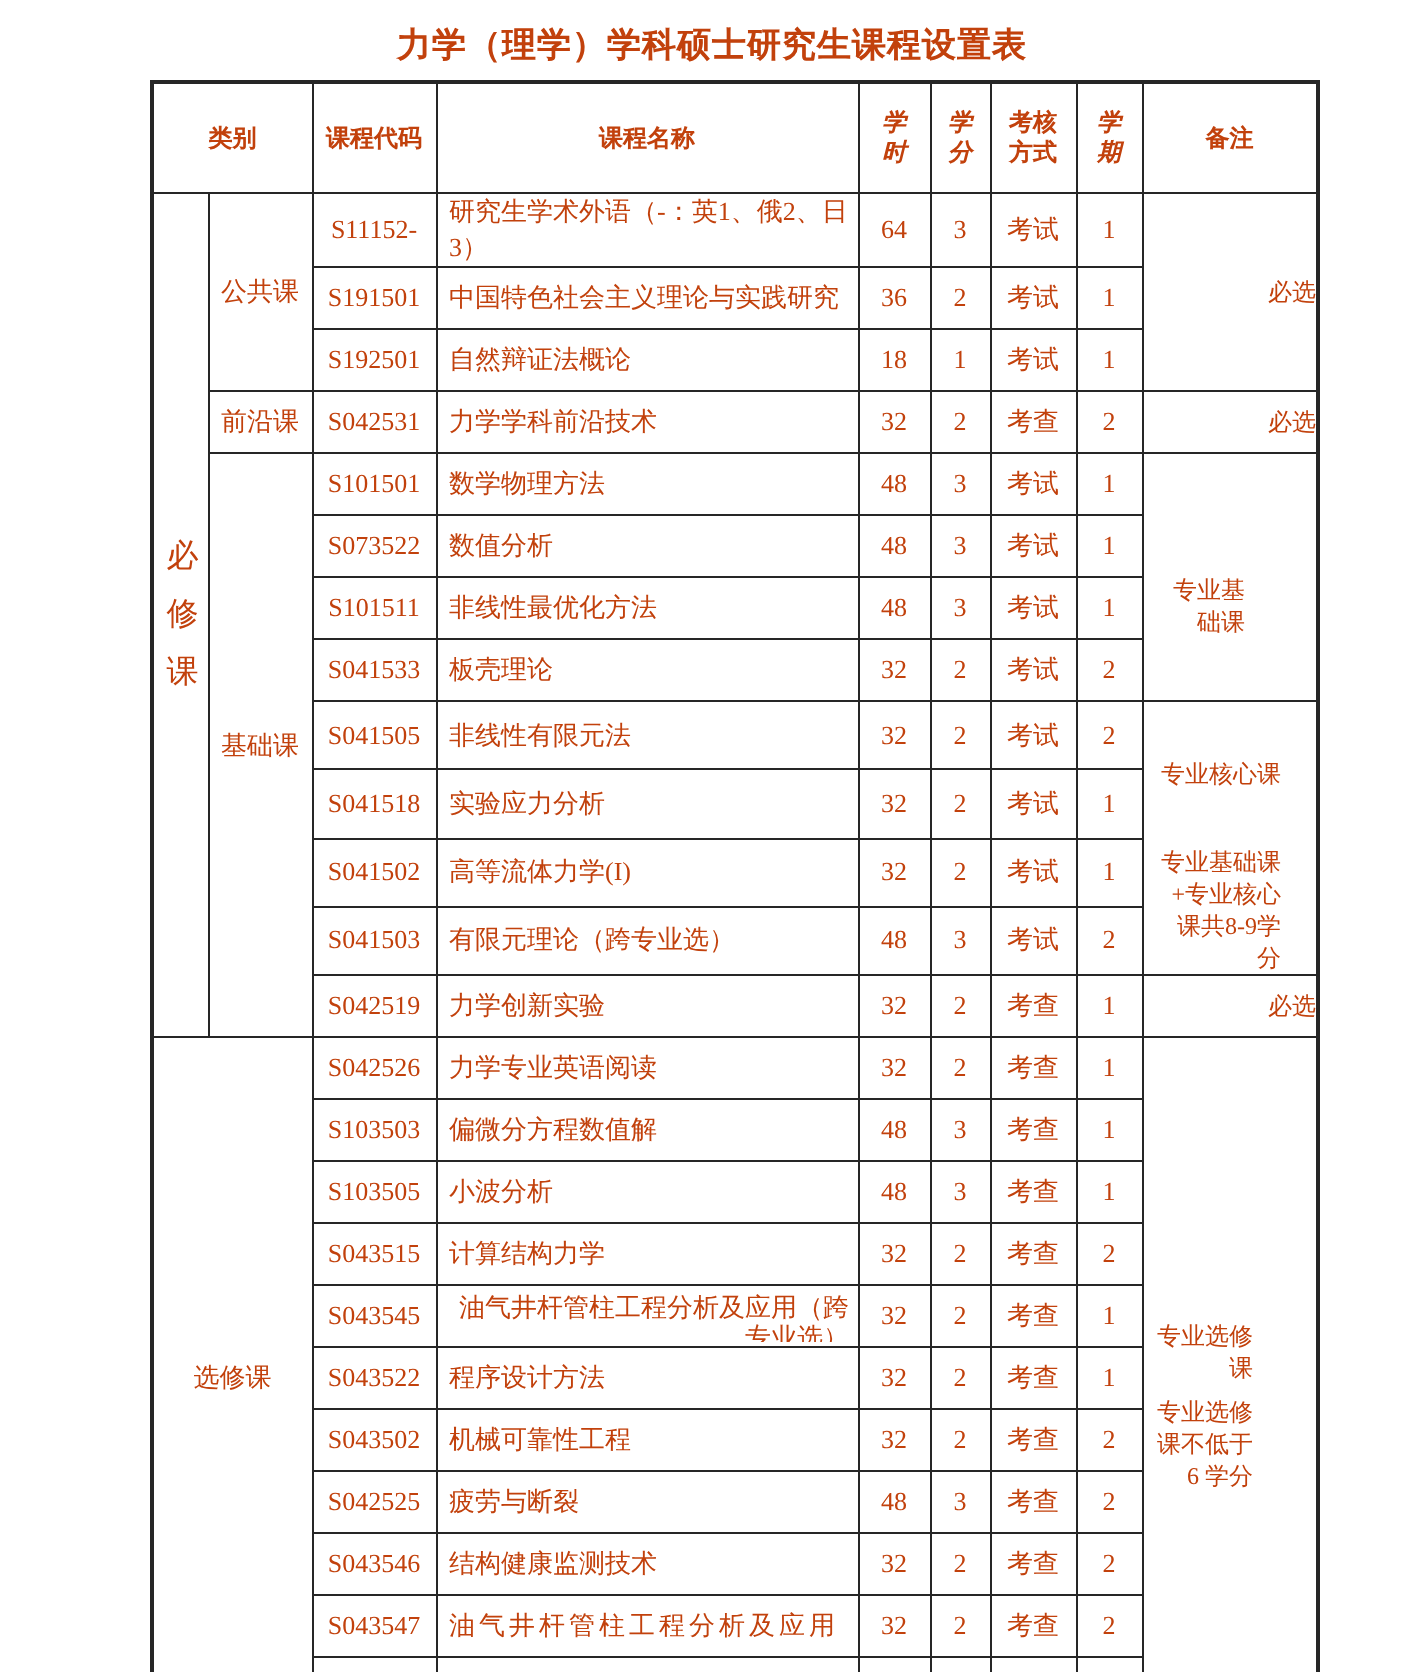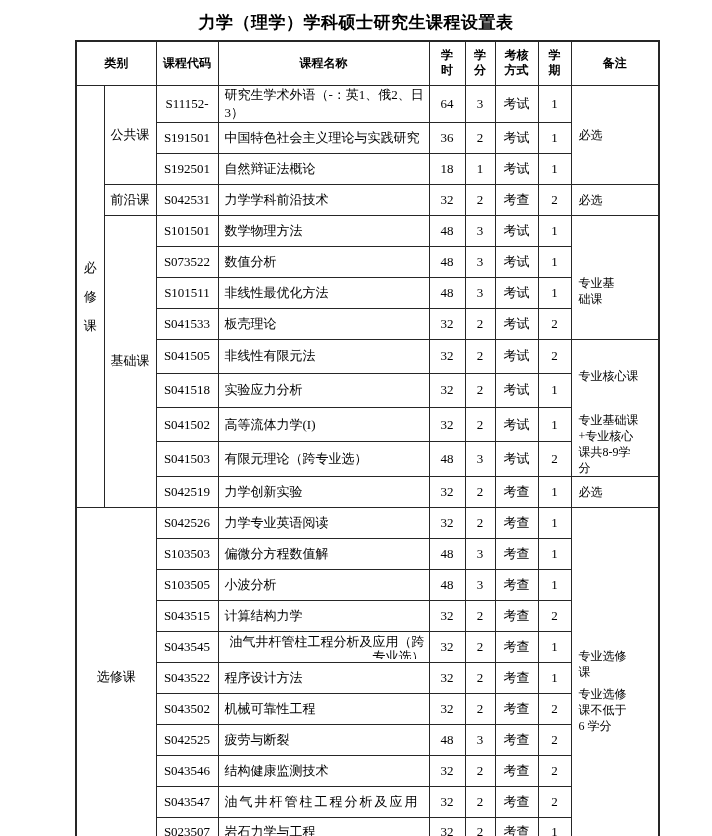--- a/index.html
+++ b/index.html
@@ -1,19 +1,19 @@
 <!DOCTYPE html>
 <html><head>
 <meta charset="utf-8">
 <style>
   html,body{margin:0;padding:0;background:#e8e8e8;}
   .page{
     width:712px;height:836px;background:#ffffff;margin:0 auto;
     box-sizing:border-box;position:relative;
-    font-family:"Liberation Serif","DejaVu Serif",serif;color:#000000;
+    font-family:"Liberation Serif","DejaVu Serif",serif;color:#c2410c;
   }
   .title{
     padding-top:11px;text-align:center;
     font-family:"Liberation Sans","DejaVu Sans",sans-serif;
     font-weight:bold;font-size:17px;letter-spacing:0.5px;
   }
   table.course{
     border-collapse:collapse;table-layout:fixed;
     margin:6px 0 0 75px;border:2px solid #262626;
   }
@@ -21,24 +21,24 @@
     border:1px solid #262626;text-align:center;vertical-align:middle;
     font-size:13px;padding:0;overflow:hidden;
   }
   .course th{
     font-family:"Liberation Sans","DejaVu Sans",sans-serif;
     font-weight:bold;font-size:12px;line-height:15px;
   }
   thead tr{height:44px;}
   tbody tr{height:31px;}
   td.name{text-align:left;padding:0 4px 0 6px;font-family:Liberation Serif, serif;}
-  .hwrap{width:14px;margin:0 auto;word-break:break-all;}     
+  .hwrap{width:14px;margin:12px auto;word-break:break-all;font-style:italic;}     
   .h2wrap{width:26px;margin:0 auto;word-break:break-all;}    
-  .vtext{width:14px;margin:0 auto;word-break:break-all;line-height:29px;font-size:13px;}
-  td.note{text-align:left;padding-left:7px;font-size:12px;line-height:16px;}
+  .vtext{width:14px;margin:0 auto;word-break:break-all;line-height:29px;font-size:16px;}
+  td.note{text-align:right;padding-left:7px;font-size:12px;line-height:16px;}
   .nblock{word-break:break-all;margin-top:28px;}
   .w-basic{width:44px;}
   .w-core{width:62px;}
   .w-elec{width:48px;}
   .gap{margin-top:6px;}
   .clip2{max-height:25px;overflow:hidden;line-height:15px;word-break:break-all;text-align:right;}
   .spread{letter-spacing:2px;}
 </style>
 </head>
 <body>

